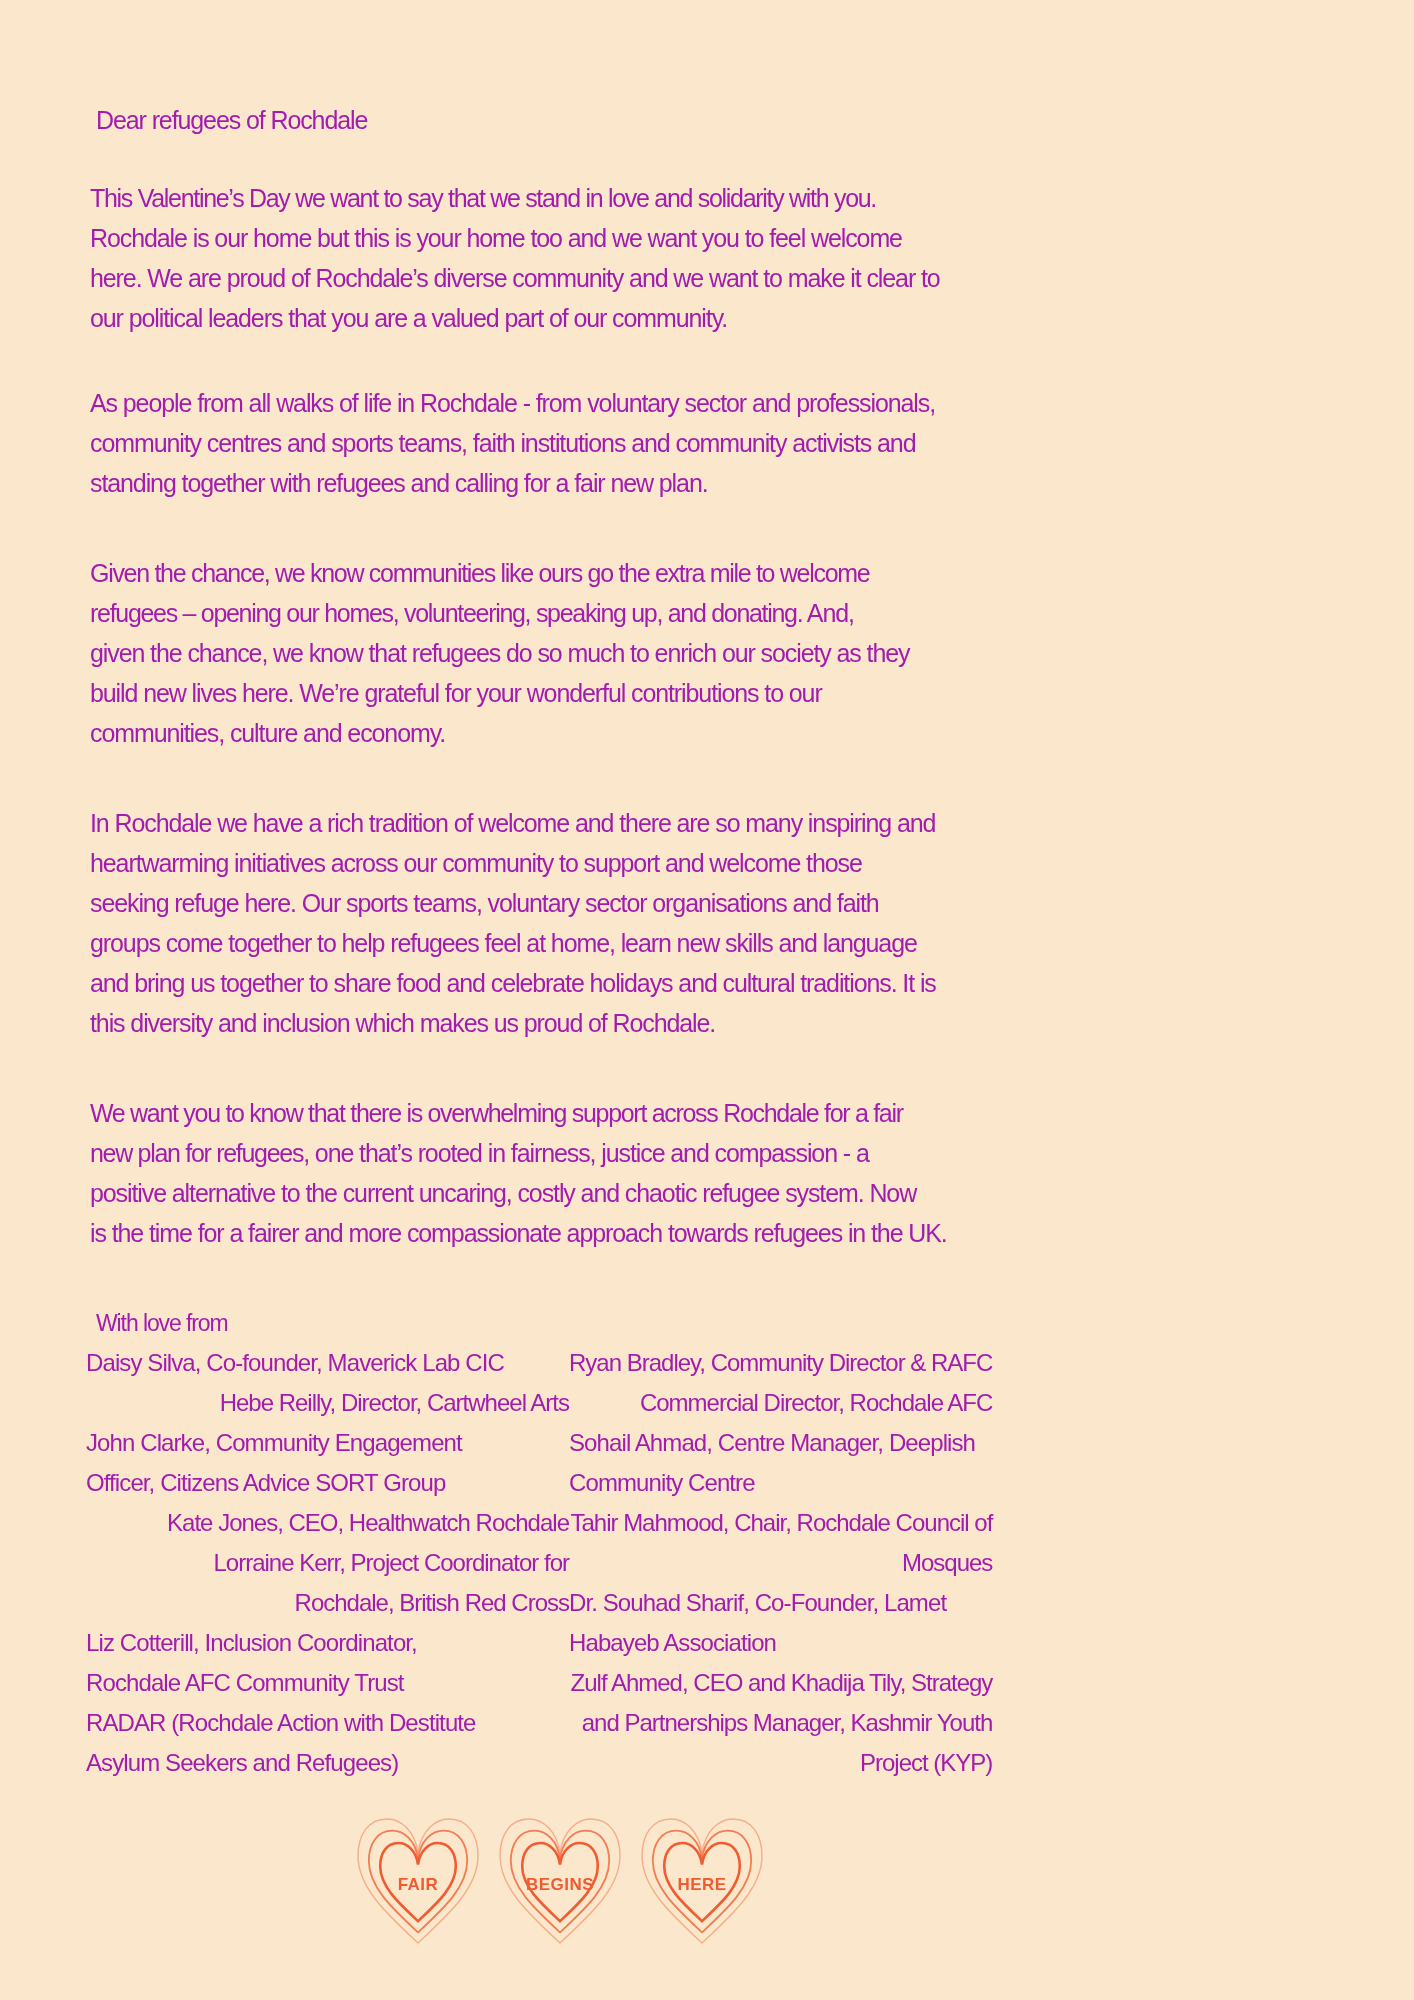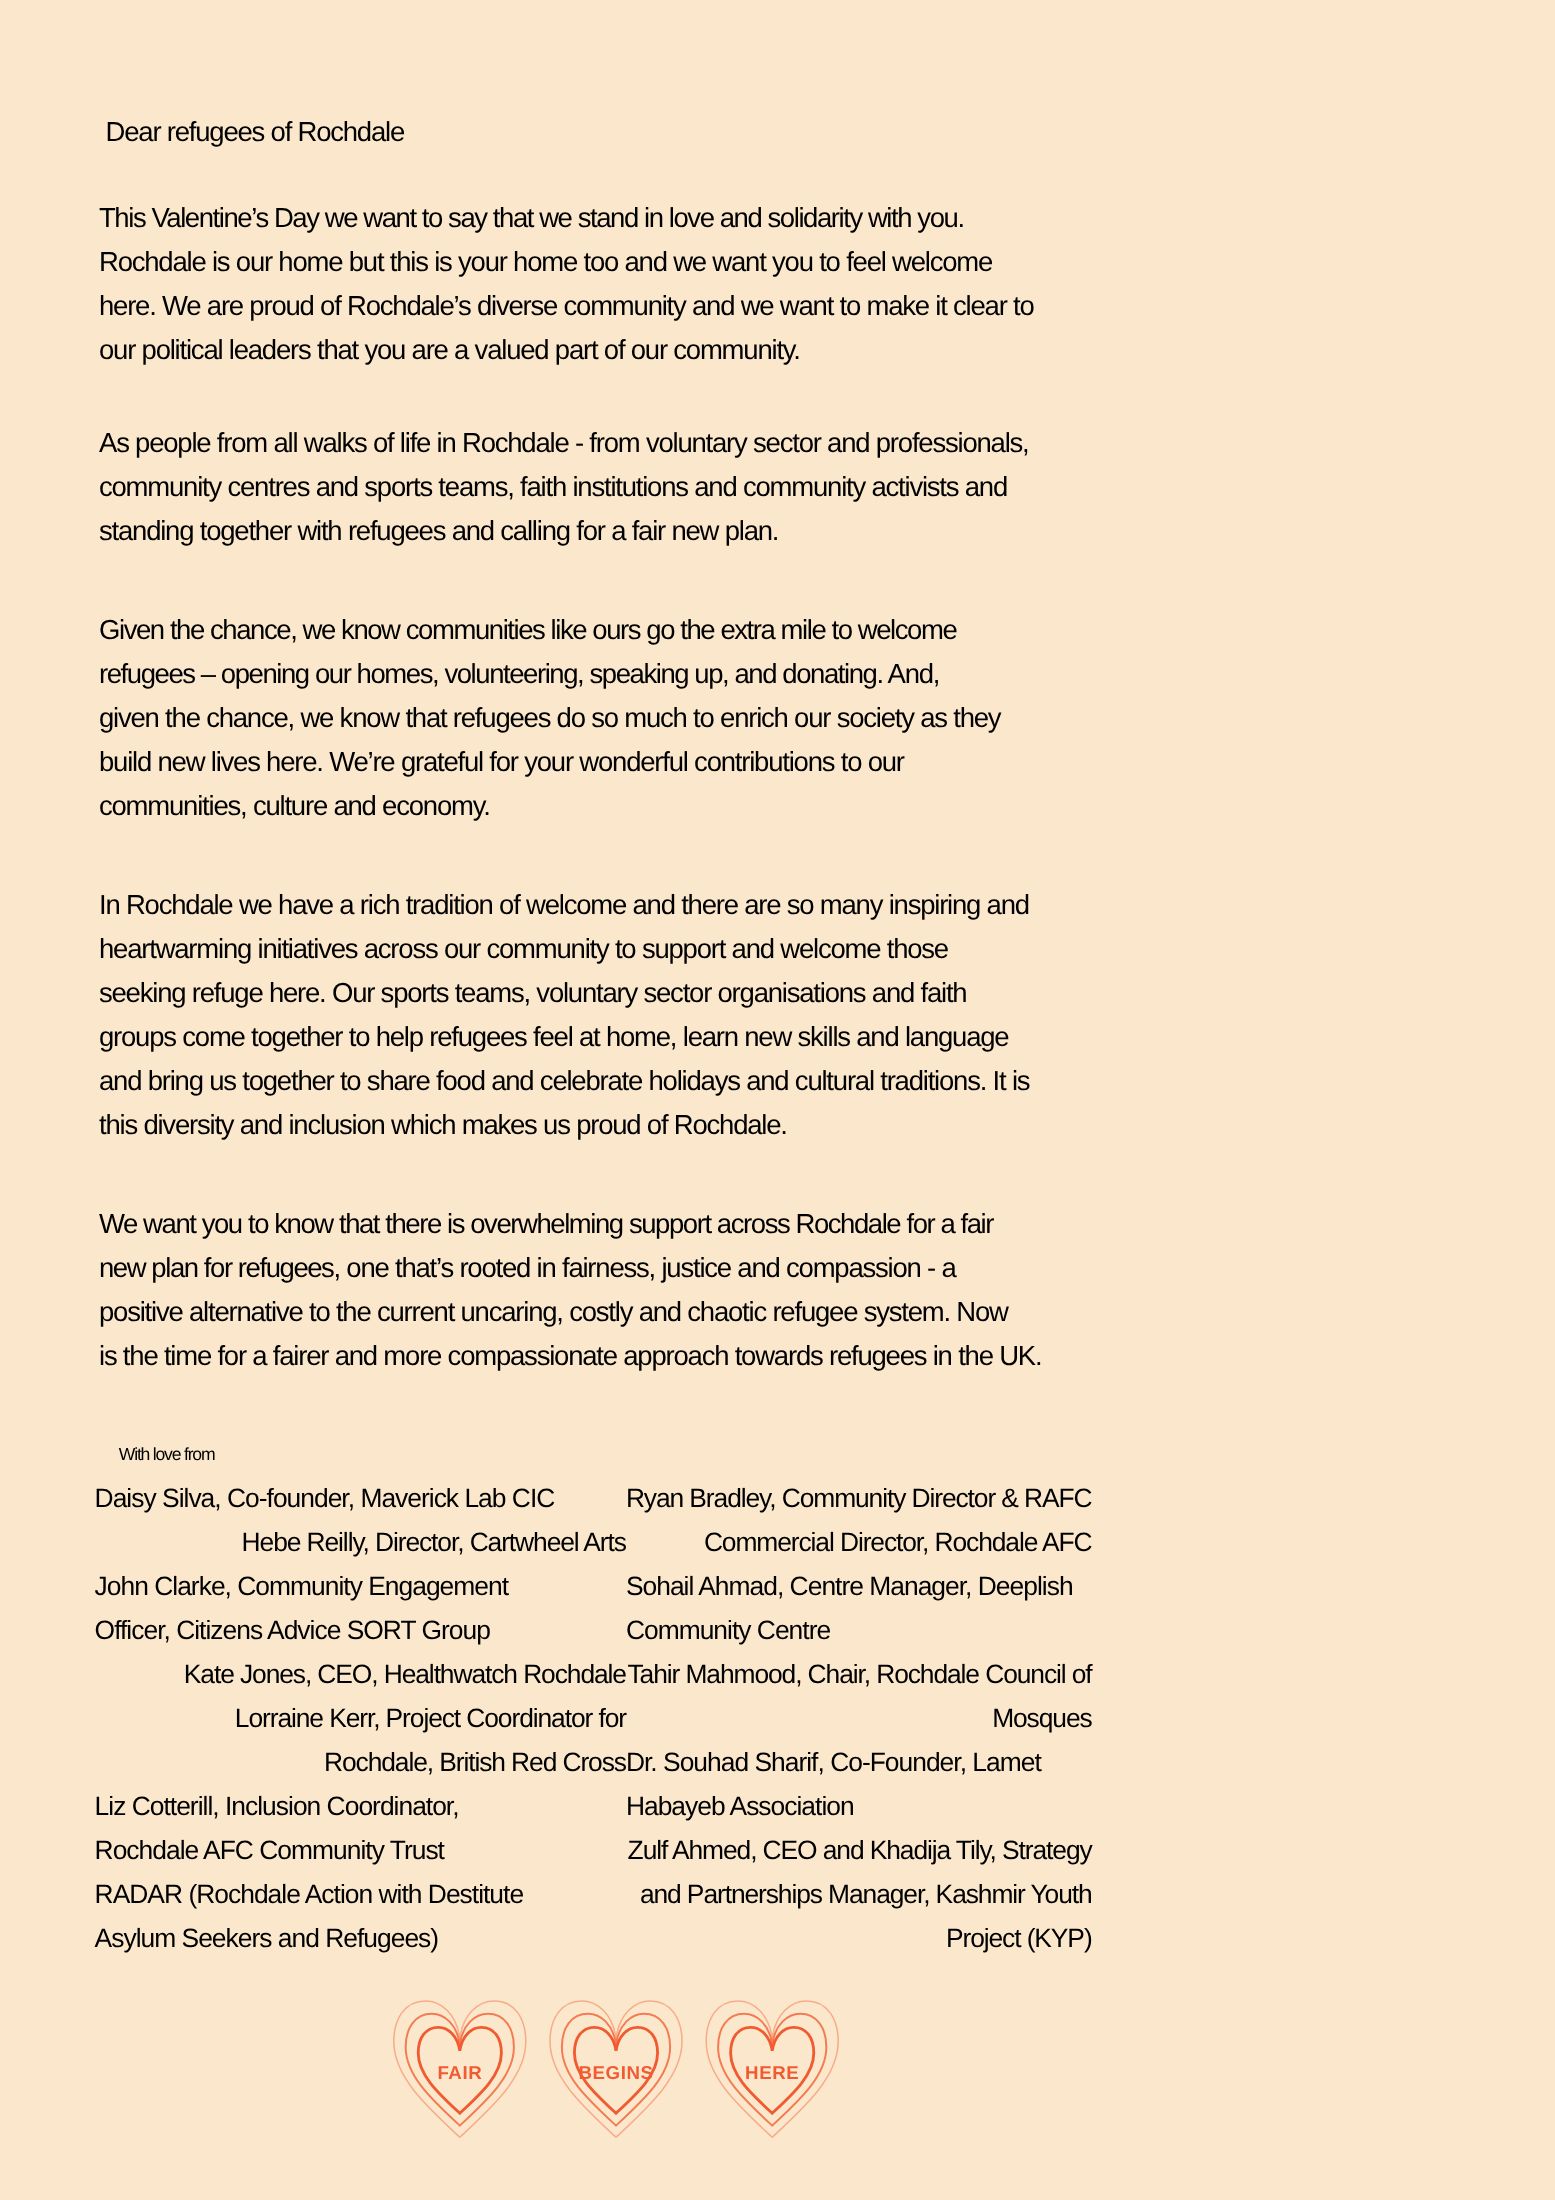--- a/index.html
+++ b/index.html
@@ -4,40 +4,40 @@
 <style>
   html,body{margin:0;padding:0;}
   body{
     font-family:"Liberation Sans","DejaVu Sans",sans-serif;
     -webkit-font-smoothing:antialiased;
   }
   .page{
     position:relative;
     width:1414px;height:2000px;
     background:#FBE8CC;
-    color:#000000;
+    color:#a21caf;
     overflow:hidden;
     box-sizing:border-box;
     padding:100px 0 0 90px;
   }
   .salutation{
     font-size:25px;line-height:40px;letter-spacing:-1.1px;
     margin-left:6px;margin-bottom:38px;
     white-space:nowrap;
   }
   .para{margin:0 0 50px 0;}
   .para:nth-child(1){margin-bottom:45px;}
   .line{
     font-size:25px;line-height:40px;letter-spacing:-1.1px;
     white-space:nowrap;
   }
   .b{font-weight:normal;letter-spacing:-1.3px;}
   .closing{
-    font-size:16px;line-height:40px;letter-spacing:-1.1px;
-    margin-left:18px;margin-top:32px;
+    font-size:23px;line-height:40px;letter-spacing:-1.1px;
+    margin-left:6px;margin-top:32px;
     white-space:nowrap;
   }
   .sigcols{
     display:flex;
     margin-left:-4px;
   }
   .sigcol-left{width:483px;flex:0 0 auto;}
   .sigcol-right{flex:0 0 auto;}
   .sigline{
     font-size:24px;line-height:40px;letter-spacing:-0.9px;

